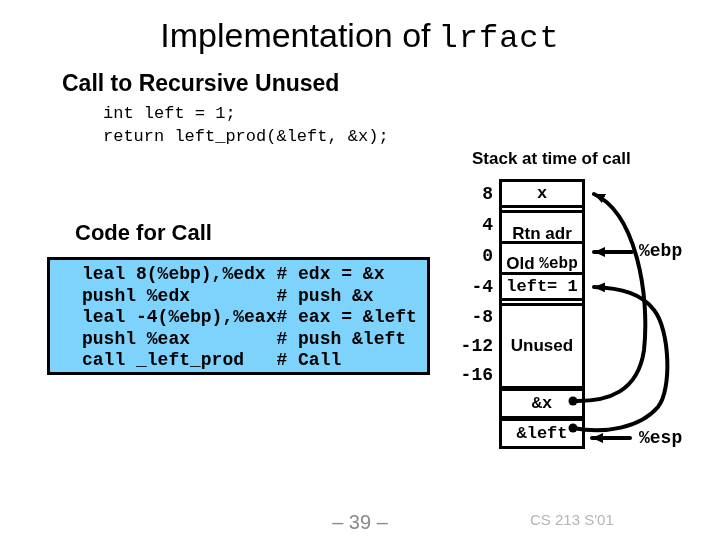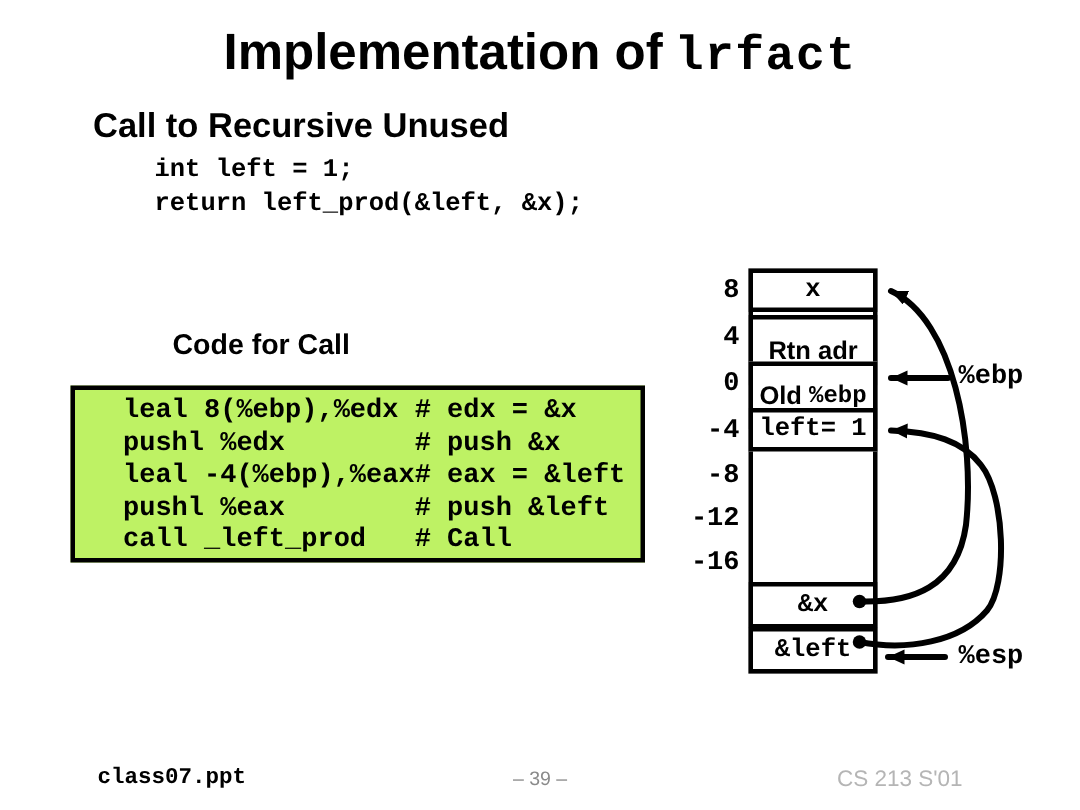--- a/index.html
+++ b/index.html
@@ -11,63 +11,62 @@
     overflow: hidden;
     font-family: "Liberation Sans", sans-serif;
     color: #000000;
   }
   .abs { position: absolute; }
 
   
   .title {
     top: 14px; left: 0; width: 720px;
     text-align: center;
-    font-weight: bold;
+    font-weight: normal;
     font-size: 34px;
     line-height: 42px;
     white-space: nowrap;
   }
   .title .code-part {
     font-family: "Liberation Mono", monospace;
     font-size: 32px;
     letter-spacing: 1px;
     margin-left: 8px;
   }
 
   
   .heading-1 {
     left: 62px; top: 70px;
     font-size: 23px; font-weight: bold;
     white-space: nowrap;
   }
   .heading-2 {
     left: 75px; top: 220px;
-    font-size: 19px; font-weight: bold;
-    white-space: nowrap;
-    margin-left: 40px;
+    font-size: 22px; font-weight: bold;
+    white-space: nowrap;
   }
 
   
   .c-code {
     left: 103px; top: 102px;
     margin: 0;
     font-family: "Liberation Mono", monospace;
-    font-weight: bold;
+    font-weight: normal;
     font-size: 17px;
     line-height: 23px;
     white-space: pre;
   }
 
   
   .asm-box {
     left: 47px; top: 257px;
     width: 383px; height: 118px;
     border: 3px solid #000;
     box-sizing: border-box;
-    background: #bef264;
+    background: #7dd3fc;
   }
   .asm-code {
     margin: 0;
     padding: 4px 0 0 32px;
     font-family: "Liberation Mono", monospace;
     font-weight: bold;
     font-size: 18px;
     line-height: 21.5px;
     white-space: pre;
   }
@@ -142,21 +141,21 @@
   
   .footer-left {
     left: 65px; top: 510px;
     font-family: "Liberation Mono", monospace;
     font-weight: bold;
     font-size: 15px;
   }
   .footer-center {
     left: 0; top: 511px; width: 720px;
     text-align: center;
-    font-size: 13px;
+    font-size: 20px;
   }
   .footer-right {
     left: 530px; top: 511px;
     font-size: 15px;
   }
 </style>
 </head>
 <body>
 
 <div class="slide">
@@ -171,29 +170,31 @@
 
   <div class="abs heading-2">Code for Call</div>
   <div class="abs asm-box">
     <pre class="asm-code">leal 8(%ebp),%edx # edx = &amp;x
 pushl %edx        # push &amp;x
 leal -4(%ebp),%eax# eax = &amp;left
 pushl %eax        # push &amp;left
 call _left_prod   # Call</pre>
   </div>
 
+  <div class="abs stack-title">Stack at time of call</div>
 
   <div class="abs stack-outline"></div>
 
   <div class="abs cell mono cell-x">x</div>
   <div class="abs cell sans cell-rtn">Rtn adr</div>
   <div class="abs cell sans cell-old">
     <span>Old</span>&nbsp;<span class="mono-bit">%ebp</span>
   </div>
   <div class="abs cell mono cell-left">left= 1</div>
+  <div class="abs cell sans cell-unused">Unused</div>
   <div class="abs cell mono cell-ax">&amp;x</div>
   <div class="abs cell mono cell-aleft">&amp;left</div>
 
   <div class="abs offset off-0">8</div>
   <div class="abs offset off-1">4</div>
   <div class="abs offset off-2">0</div>
   <div class="abs offset off-3">-4</div>
   <div class="abs offset off-4">-8</div>
   <div class="abs offset off-5">-12</div>
   <div class="abs offset off-6">-16</div>
@@ -212,17 +213,16 @@
     <path d="M 573 401 C 608 402 638 392 644 350 C 650 295 636 213 594 194" fill="none" stroke="#000" stroke-width="4" stroke-linecap="round" marker-end="url(#ah)"></path>
 
     <circle cx="573" cy="428" r="4.5" fill="#000"></circle>
     <path d="M 573 428 C 605 434 640 428 658 407 C 672 390 670 330 654 310 C 642 294 622 288 594 287" fill="none" stroke="#000" stroke-width="4" stroke-linecap="round" marker-end="url(#ah)"></path>
 
     <path d="M 632 252 L 594 252" fill="none" stroke="#000" stroke-width="4" stroke-linecap="round" marker-end="url(#ah)"></path>
 
     <path d="M 630 438 L 592 438" fill="none" stroke="#000" stroke-width="4" stroke-linecap="round" marker-end="url(#ah)"></path>
   </svg>
 
-  <div class="abs footer-left">class07.ppt</div>
   <div class="abs footer-center" style="color: rgb(138, 138, 138);">– 39 –</div>
-  <div class="abs footer-right" style="color: rgb(181, 181, 181); margin-left: 28px;">CS 213 S'01</div>
+  <div class="abs footer-right" style="color: rgb(181, 181, 181);">CS 213 S'01</div>
 
 </div>
 
 </body></html>

